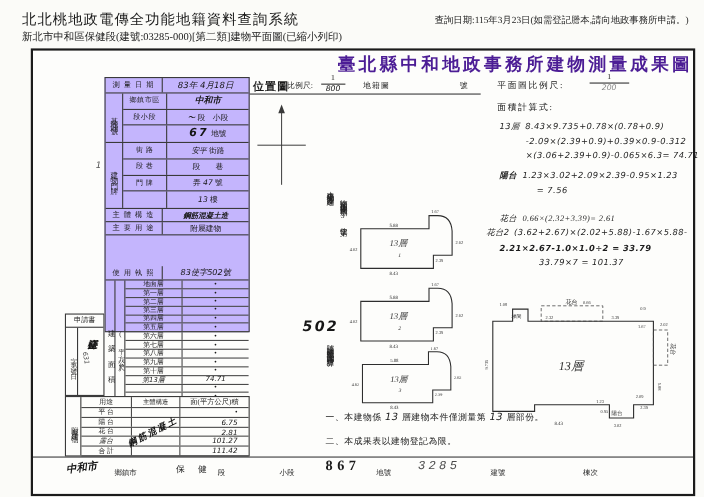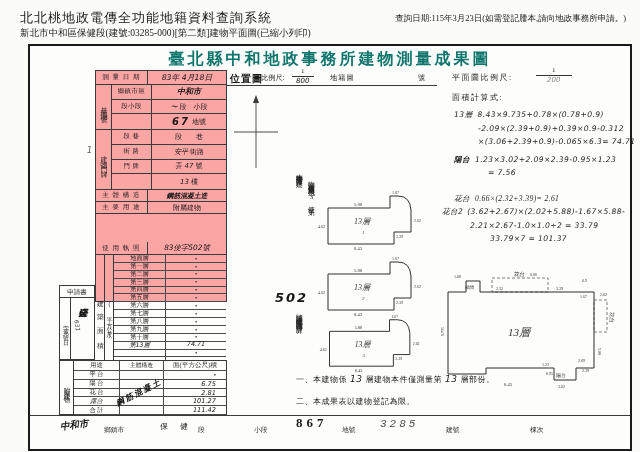--- a/index.html
+++ b/index.html
@@ -9,25 +9,25 @@
   .ser{font-family:"Liberation Serif",serif;}
   .hw{font-family:"DejaVu Sans",sans-serif;font-style:italic;color:#161616;}
   .hwb{font-weight:700;}
   
   .sys-title{left:20px;top:9px;font-size:13px;letter-spacing:1px;color:#1a1a1a;}
   .query-date{right:14px;top:13px;font-size:8.5px;color:#222;}
   .subtitle{left:20px;top:27px;font-size:9.5px;color:#222;}
   
   .docframe{position:absolute;left:28px;top:44px;width:600px;height:403px;
             border:2px solid #1b1b1b;background:#fdfdfb;}
-  .doc-title{position:absolute;left:0;top:3px;width:100%;text-align:center;
-             font-size:16px;font-weight:700;letter-spacing:3px;color:#0f766e;}
+  .doc-title{position:absolute;left:0;top:3px;width:100%;text-align:right;
+             font-size:16px;font-weight:700;letter-spacing:3px;color:#4c1d95;}
   
   .form{position:absolute;left:65px;top:24px;width:132px;height:232px;
-        border:1px solid #3a3a3a;background:#fca5a5;box-sizing:border-box;}
+        border:1px solid #3a3a3a;background:#c4b5fd;box-sizing:border-box;}
   .row{display:flex;border-bottom:1px solid #3a3a3a;box-sizing:border-box;align-items:stretch;}
   .cell{box-sizing:border-box;display:flex;align-items:center;}
   .lab{width:52px;border-right:1px solid #3a3a3a;font-size:6.6px;justify-content:center;letter-spacing:1px;}
   .val{flex:1;justify-content:center;font-size:7.5px;}
   .grp{display:flex;border-bottom:1px solid #3a3a3a;box-sizing:border-box;}
   .vlab{border-right:1px solid #3a3a3a;writing-mode:vertical-rl;text-orientation:upright;
         font-size:7px;display:flex;align-items:center;justify-content:center;box-sizing:border-box;}
   .gcol{flex:1;display:flex;flex-direction:column;}
   .srow{height:15px;display:flex;border-bottom:1px solid #3a3a3a;box-sizing:border-box;align-items:center;}
   .srow:last-child{border-bottom:none;}
@@ -117,31 +117,31 @@
             <span>地號</span>
           </div>
         </div>
       </div>
     </div>
 
     <div class="grp" style="height:60px;">
       <div class="vlab" style="width:16px;letter-spacing:5px;">建物門牌</div>
       <div class="gcol">
         <div class="srow">
+          <div class="slab">街 路</div>
+          <div class="sval">
+            <span class="hw">安平</span>
+            <span>街路</span>
+          </div>
+        </div>
+        <div class="srow">
           <div class="slab">段 巷</div>
           <div class="sval">
               <span>段　　巷</span>
             </div>
-        </div>
-        <div class="srow">
-          <div class="slab">街 路</div>
-          <div class="sval">
-            <span class="hw">安平</span>
-            <span>街路</span>
-          </div>
         </div>
         <div class="srow">
           <div class="slab">門 牌</div>
           <div class="sval">
             <span>弄</span>
             <span class="hw">47</span>
             <span>號</span>
           </div>
         </div>
         <div class="srow">
@@ -315,21 +315,21 @@
   <div class="abs" style="left:422px;top:46px;font-size:8px;letter-spacing:1.5px;">面積計算式:</div>
 
   <div class="abs hw" style="left:424px;top:62px;width:176px;">
     <div class="calcline"><span style="margin-right:5px;">13層</span><span>8.43×9.735+0.78×(0.78+0.9)</span></div>
     <div class="calcline" style="margin-left:24px;"><span>-2.09×(2.39+0.9)+0.39×0.9-0.312</span></div>
     <div class="calcline" style="margin-left:24px;"><span>×(3.06+2.39+0.9)-0.065×6.3= 74.71</span></div>
     <div class="calcline" style="margin-top:4px;"><span style="margin-right:5px;font-weight:700;">陽台</span><span>1.23×3.02+2.09×2.39-0.95×1.23</span></div>
     <div class="calcline" style="margin-left:34px;"><span>= 7.56</span></div>
     <div class="calcline" style="margin-top:12px;font-family:Liberation Serif, serif;"><span style="margin-right:5px;">花台</span><span>0.66×(2.32+3.39)= 2.61</span></div>
     <div class="calcline" style="margin-left:-12px;"><span style="margin-right:4px;">花台2</span><span>(3.62+2.67)×(2.02+5.88)-1.67×5.88-</span></div>
-    <div class="calcline" style="margin-left:16px;"><span>2.21×2.67-1.0×1.0÷2 = 33.79</span></div>
+    <div class="calcline" style="margin-left:0;font-weight:bold;"><span>2.21×2.67-1.0×1.0÷2 = 33.79</span></div>
     <div class="calcline" style="margin-left:36px;"><span>33.79×7 = 101.37</span></div>
   </div>
 
   <div class="abs vtxt" style="left:264px;top:122px;height:130px;">本建物平面圖及建</div>
   <div class="abs vtxt" style="left:276px;top:130px;height:165px;">物面積係依使用執照83使字第</div>
   <div class="abs hw hwb" style="left:245px;top:244px;font-size:13px;letter-spacing:2px;">502</div>
   <div class="abs vtxt" style="left:264px;top:262px;height:108px;">號設計圖或竣工平面圖轉繪計算</div>
 
   <svg class="abs" style="left:286px;top:142px;" width="118" height="64" viewBox="0 0 118 64">
     <path d="M12,20 H74 V8 H82 Q94,8 95,22 V44 H78 V56 H12 Z" fill="none" stroke="#2e2e2e" stroke-width="1"></path>

